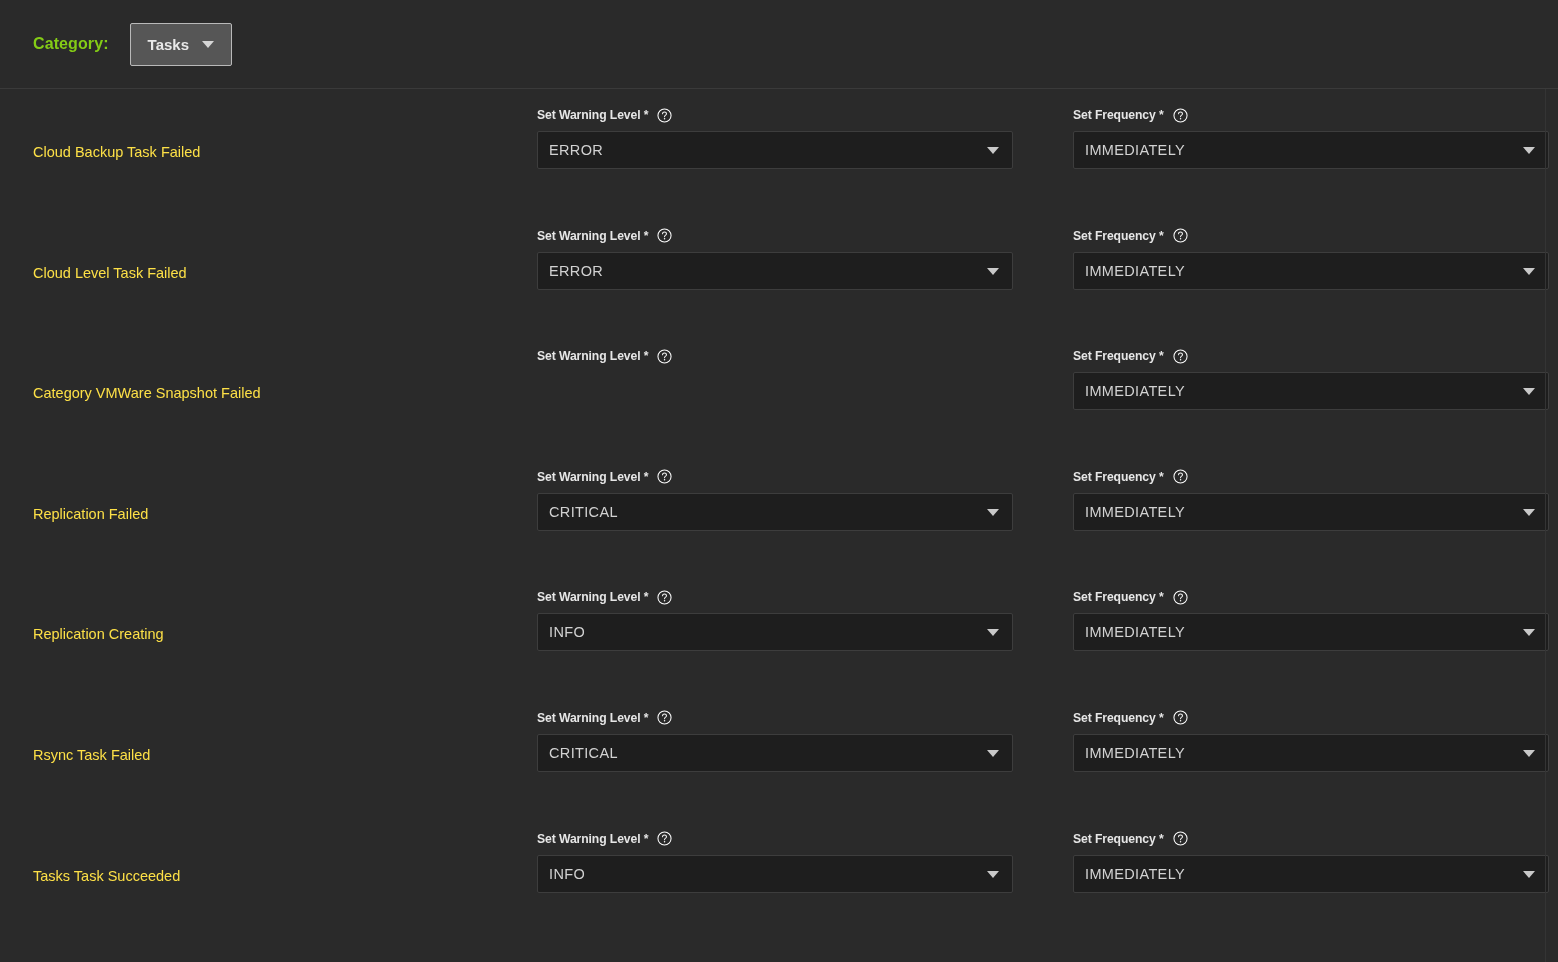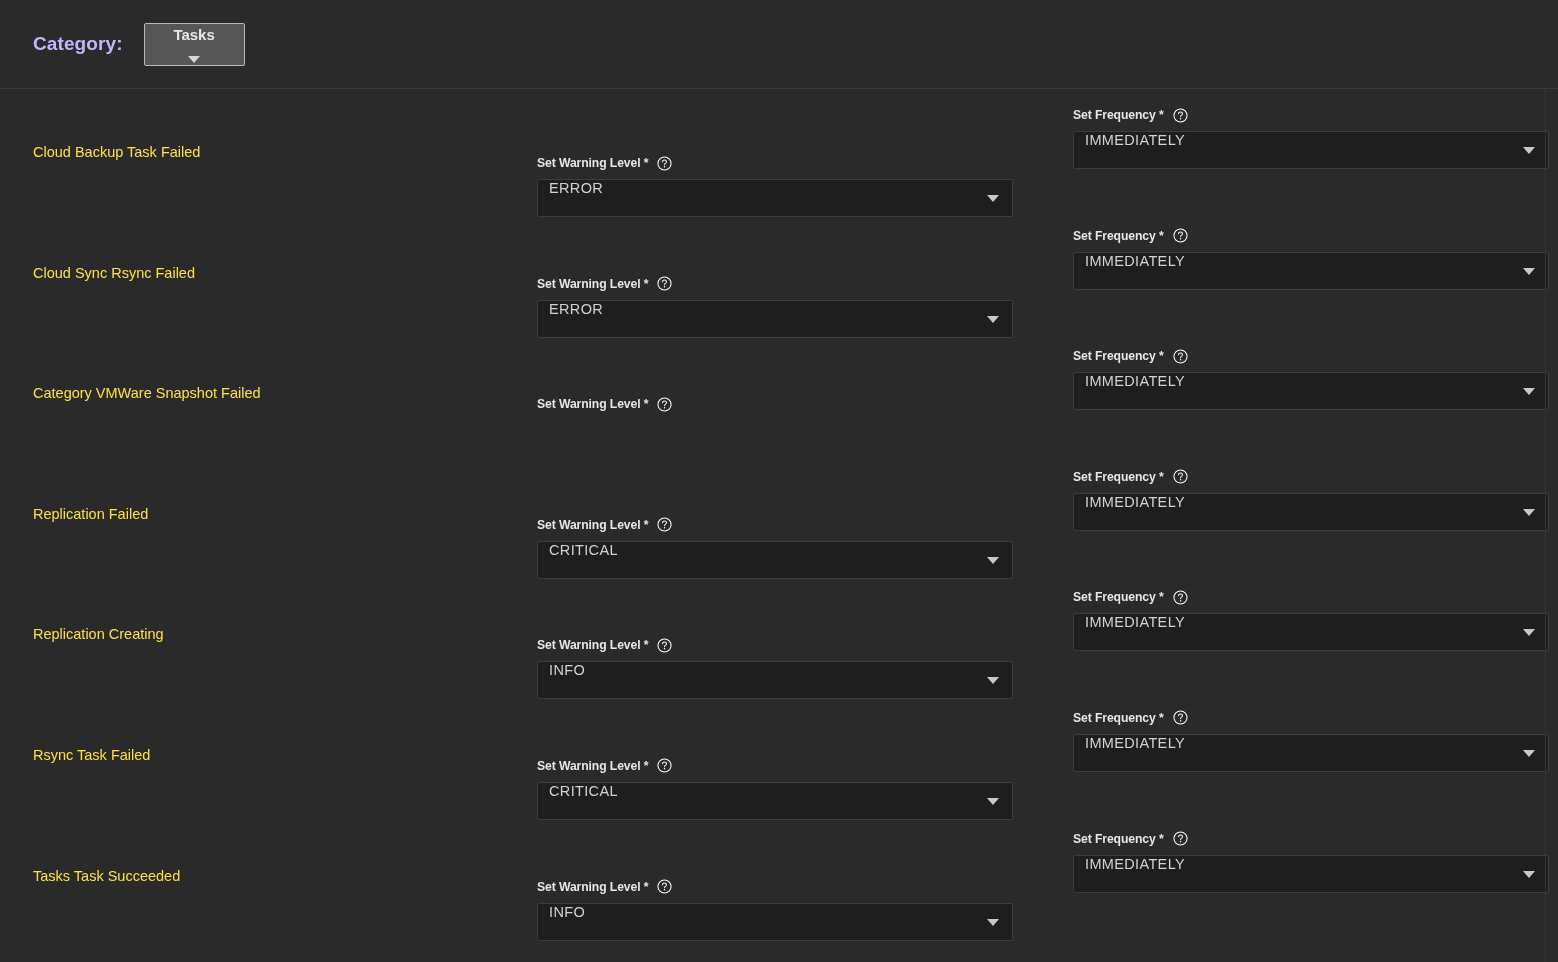--- a/index.html
+++ b/index.html
@@ -14,39 +14,38 @@
   
   #header {
     position: relative;
     height: 89px;
     border-bottom: 1px solid #3a3a3a;
     display: flex;
     align-items: center;
     padding-left: 33px;
   }
   #category-label {
-    font-size: 19px;
+    font-size: 16px;
     font-weight: bold;
-    color: #c4b5fd;
+    color: #84cc16;
     letter-spacing: .1px;
   }
   #category-button {
     margin-left: 21px;
     height: 43px;
     min-width: 101px;
     background: #565656;
     border: 1px solid #b9b9b9;
     border-radius: 2px;
     display: flex;
     align-items: center;
     justify-content: center;
     gap: 13px;
     padding: 0 17px;
     cursor: pointer;
-    flex-direction: column;
   }
   #category-button-label {
     font-size: 15px;
     font-weight: bold;
     color: #e8e8e8;
   }
   .caret {
     width: 0; height: 0;
     border-left: 6px solid transparent;
     border-right: 6px solid transparent;
@@ -67,21 +66,21 @@
     top: 55px;
     font-size: 14.5px;
     color: #fde047;
     white-space: nowrap;
   }
 
   .field {
     position: absolute;
     top: 18px;
   }
-  .field.warning { left: 537px; width: 476px; margin-top: 48px; }
+  .field.warning { left: 537px; width: 476px; }
   .field.frequency { left: 1039px; width: 476px; margin-left: 34px; }
 
   .field-label {
     display: flex;
     align-items: center;
     gap: 9px;
     margin-bottom: 8px;
     height: 16px;
   }
   .field-label-text {
@@ -98,20 +97,21 @@
     display: block;
   }
 
   .select {
     position: relative;
     height: 38px;
     background: #1e1e1e;
     border: 1px solid #3d3d3d;
     border-radius: 2px;
     display: flex;
+    align-items: center;
     padding: 0 34px 0 11px;
     cursor: pointer;
   }
   .select-value {
     font-size: 14.5px;
     color: #d2d2d2;
     letter-spacing: .35px;
     white-space: nowrap;
     overflow: hidden;
     text-overflow: ellipsis;
@@ -177,21 +177,21 @@
         </svg>
       </div>
       <div class="select">
         <span class="select-value">IMMEDIATELY</span>
         <span class="select-caret"></span>
       </div>
     </div>
   </div>
 
   <div class="row">
-    <div class="row-name">Cloud Sync Rsync Failed</div>
+    <div class="row-name">Cloud Level Task Failed</div>
 
     <div class="field warning">
       <div class="field-label">
         <span class="field-label-text">Set Warning Level *</span>
         <svg class="help-icon" viewBox="0 0 16 16">
           <circle cx="8" cy="8" r="7" fill="none" stroke="#ffffff" stroke-width="1.1"></circle>
           <path d="M5.9 6.1c0-1.2 1-1.9 2.1-1.9 1.2 0 2.1.7 2.1 1.8 0 .9-.5 1.3-1.2 1.8-.6.4-.8.7-.8 1.3v.3" fill="none" stroke="#ffffff" stroke-width="1.1" stroke-linecap="round"></path>
           <circle cx="8.05" cy="11.5" r=".8" fill="#ffffff"></circle>
         </svg>
       </div>

